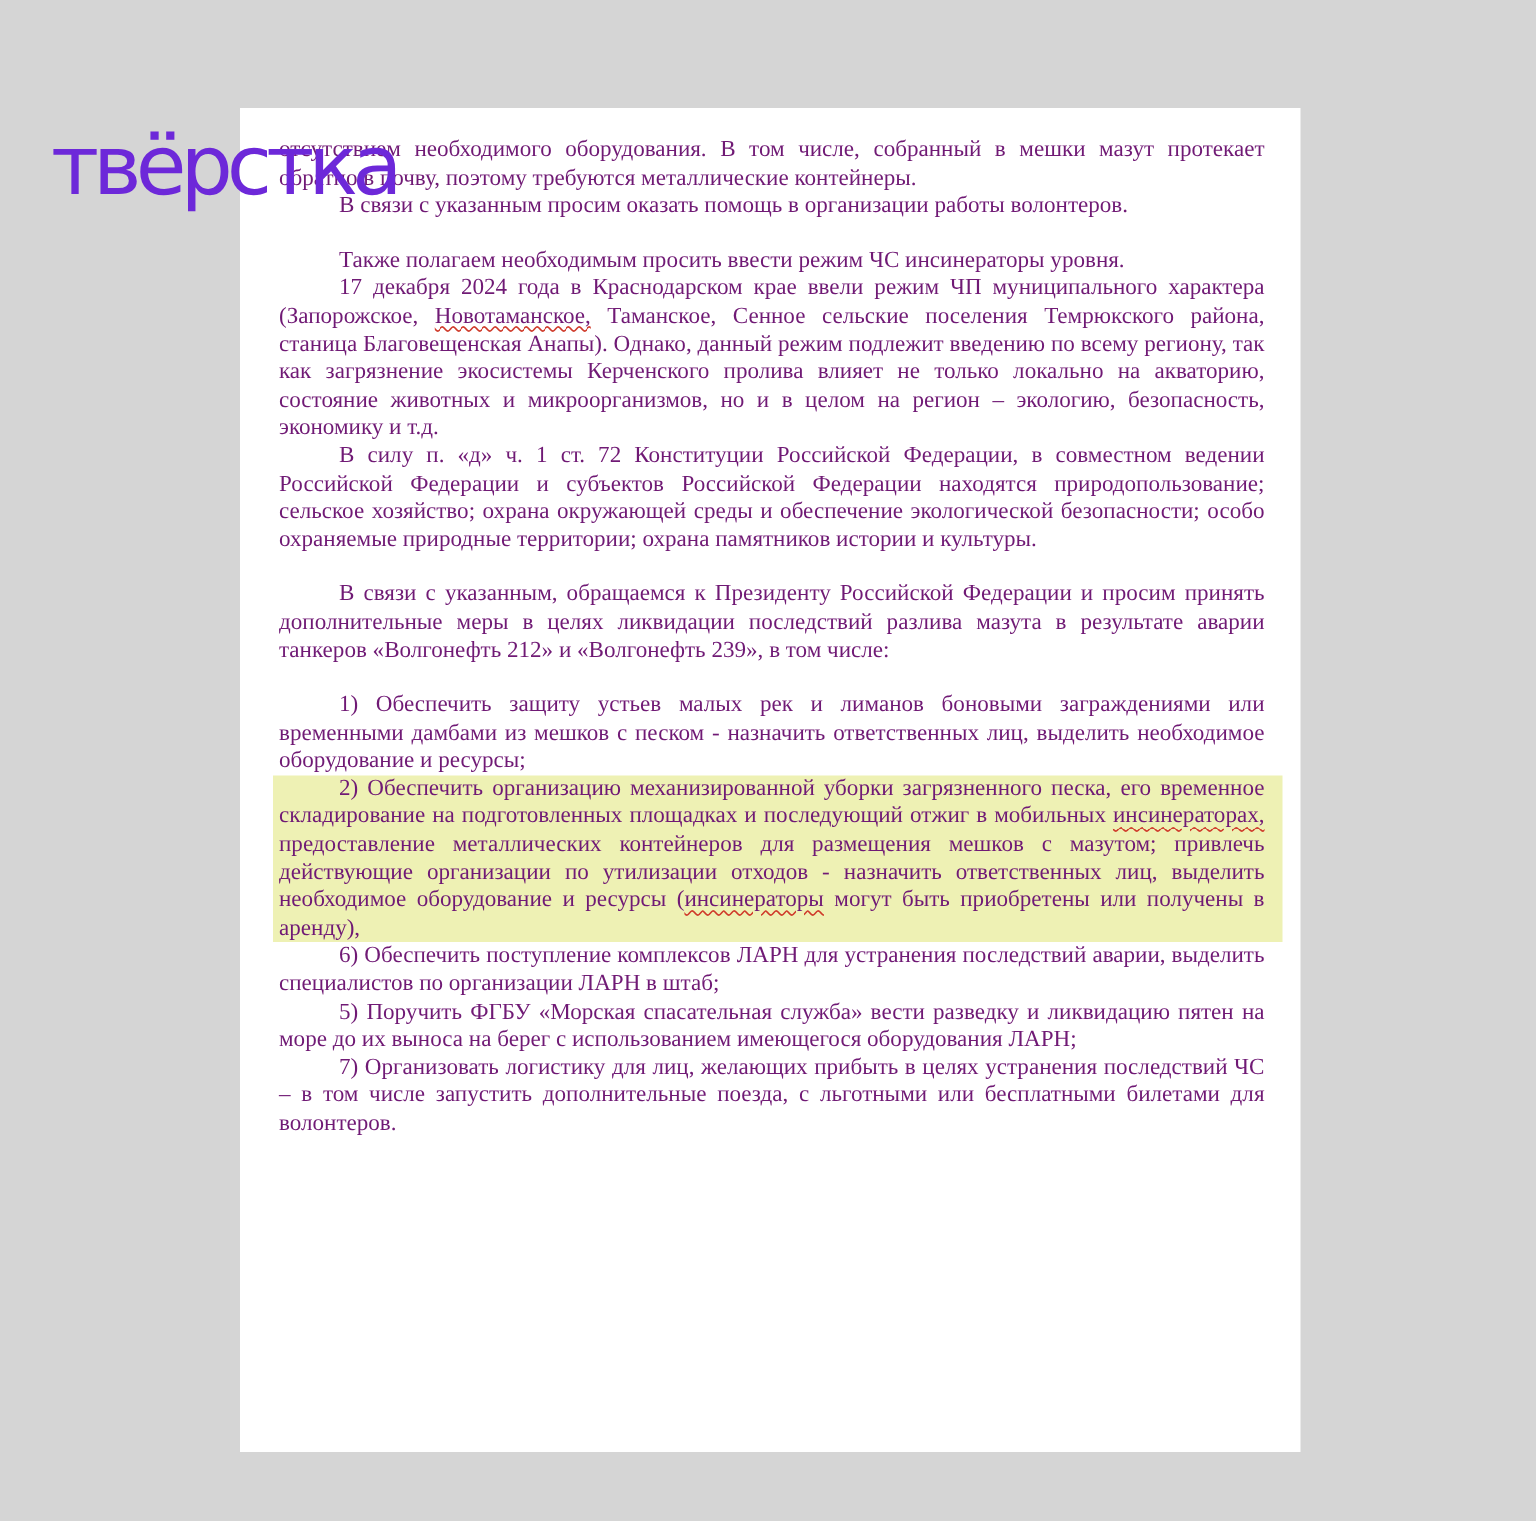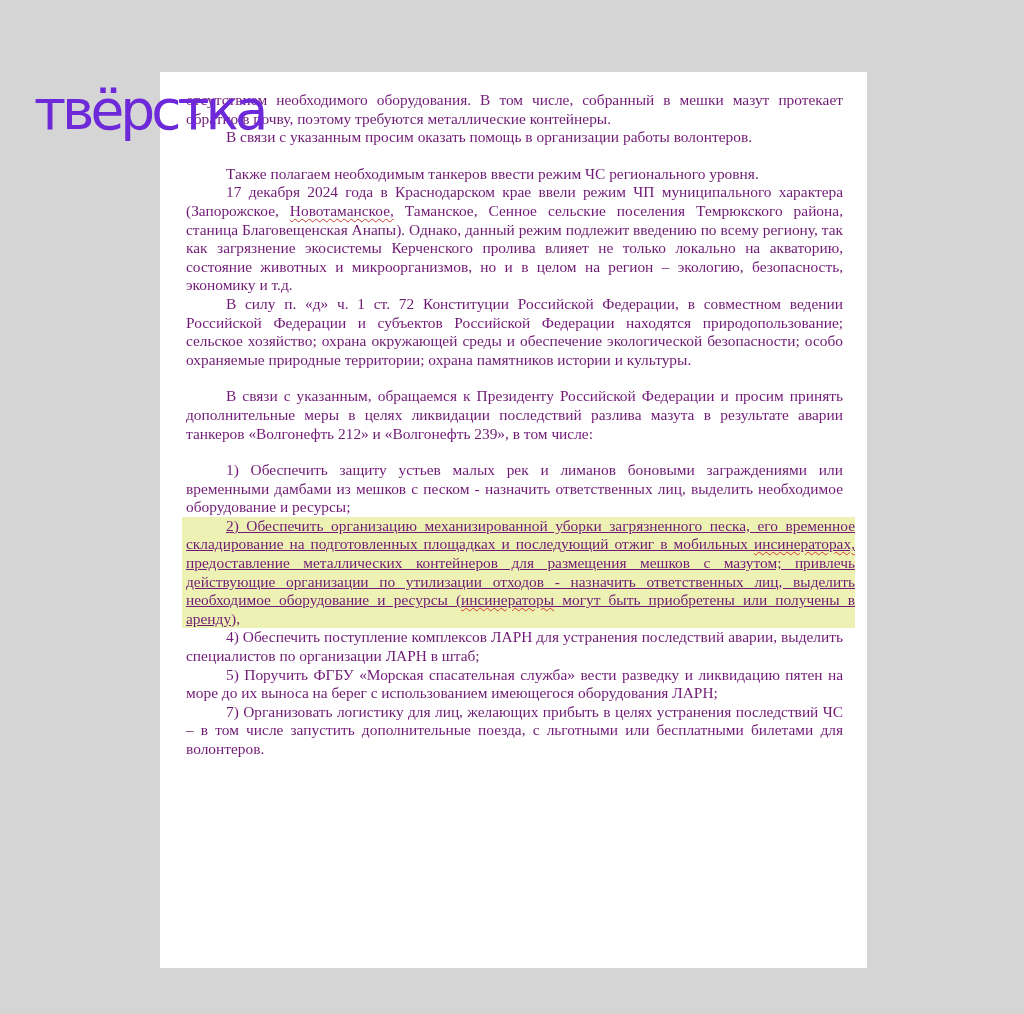--- a/index.html
+++ b/index.html
@@ -38,22 +38,21 @@
     margin: 0;
     text-indent: 40px;
   }
   .doc-text p.noind { text-indent: 0; }
   .doc-text p.gap { margin-top: 18px; }
   .doc-text p.hl {
     background: #eef1b4;
     margin-left: -4px;
     margin-right: -12px;
     padding-left: 4px;
-    padding-right: 0;
-    text-decoration: underline;
+    padding-right: 12px;
   }
   .sq {
     text-decoration: underline;
     text-decoration-style: wavy;
     text-decoration-color: #cf3a2a;
     text-decoration-thickness: 1px;
     text-underline-offset: 2px;
   }
   .watermark {
     position: absolute;
@@ -70,25 +69,25 @@
   }
 </style>
 </head>
 <body>
 
 <div class="stage">
   <div class="page">
     <div class="doc-text" id="doc-text">
         <p class="noind">отсутствием необходимого оборудования. В том числе, собранный в мешки мазут протекает обратно в почву, поэтому требуются металлические контейнеры.</p>
         <p>В связи с указанным просим оказать помощь в организации работы волонтеров.</p>
-        <p class="gap">Также полагаем необходимым танкеров ввести режим ЧС регионального уровня.</p>
+        <p class="gap">Также полагаем необходимым просить ввести режим ЧС инсинераторы уровня.</p>
         <p>17 декабря 2024 года в Краснодарском крае ввели режим ЧП муниципального характера (Запорожское, <span class="sq">Новотаманское,</span> Таманское, Сенное сельские поселения Темрюкского района, станица Благовещенская Анапы). Однако, данный режим подлежит введению по всему региону, так как загрязнение экосистемы Керченского пролива влияет не только локально на акваторию, состояние животных и микроорганизмов, но и в целом на регион – экологию, безопасность, экономику и т.д.</p>
         <p>В силу п. «д» ч. 1 ст. 72 Конституции Российской Федерации, в совместном ведении Российской Федерации и субъектов Российской Федерации находятся природопользование; сельское хозяйство; охрана окружающей среды и обеспечение экологической безопасности; особо охраняемые природные территории; охрана памятников истории и культуры.</p>
         <p class="gap">В связи с указанным, обращаемся к Президенту Российской Федерации и просим принять дополнительные меры в целях ликвидации последствий разлива мазута в результате аварии танкеров «Волгонефть 212» и «Волгонефть 239», в том числе:</p>
         <p class="gap">1) Обеспечить защиту устьев малых рек и лиманов боновыми заграждениями или временными дамбами из мешков с песком - назначить ответственных лиц, выделить необходимое оборудование и ресурсы;</p>
         <p class="hl">2) Обеспечить организацию механизированной уборки загрязненного песка, его временное складирование на подготовленных площадках и последующий отжиг в мобильных <span class="sq">инсинераторах,</span> предоставление металлических контейнеров для размещения мешков с мазутом; привлечь действующие организации по утилизации отходов - назначить ответственных лиц, выделить необходимое оборудование и ресурсы (<span class="sq">инсинераторы</span> могут быть приобретены или получены в аренду),</p>
-        <p>4) Обеспечить поступление комплексов ЛАРН для устранения последствий аварии, выделить специалистов по организации ЛАРН в штаб;</p>
+        <p>6) Обеспечить поступление комплексов ЛАРН для устранения последствий аварии, выделить специалистов по организации ЛАРН в штаб;</p>
         <p>5) Поручить ФГБУ «Морская спасательная служба» вести разведку и ликвидацию пятен на море до их выноса на берег с использованием имеющегося оборудования ЛАРН;</p>
         <p>7) Организовать логистику для лиц, желающих прибыть в целях устранения последствий ЧС – в том числе запустить дополнительные поезда, с льготными или бесплатными билетами для волонтеров.</p>
       </div>
   </div>
   <div class="watermark">твёрстка</div>
 </div>
 
 </body></html>

